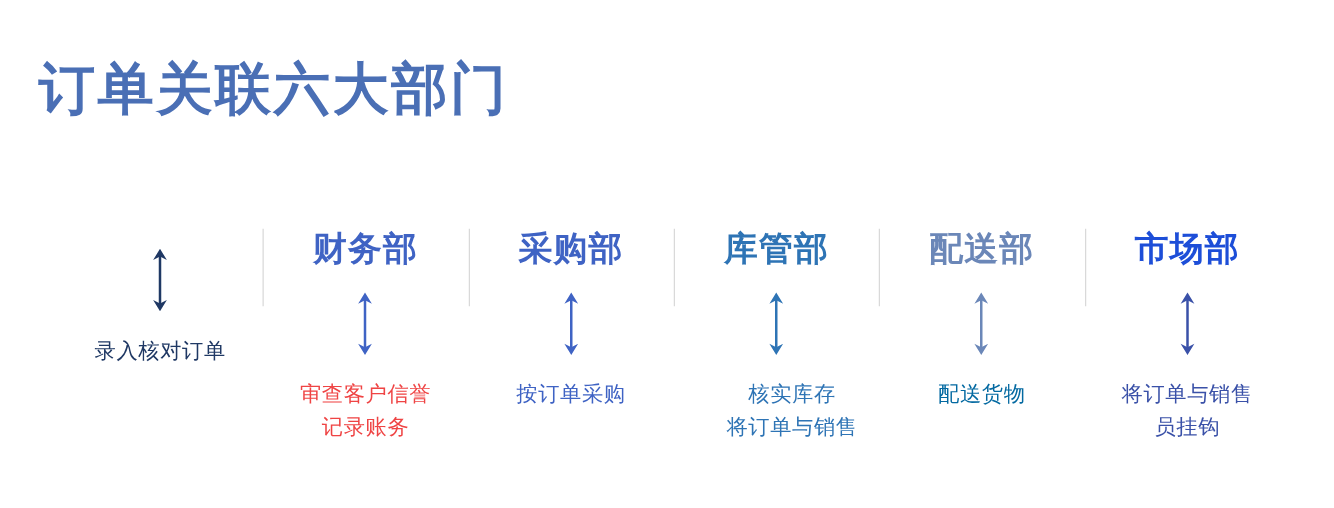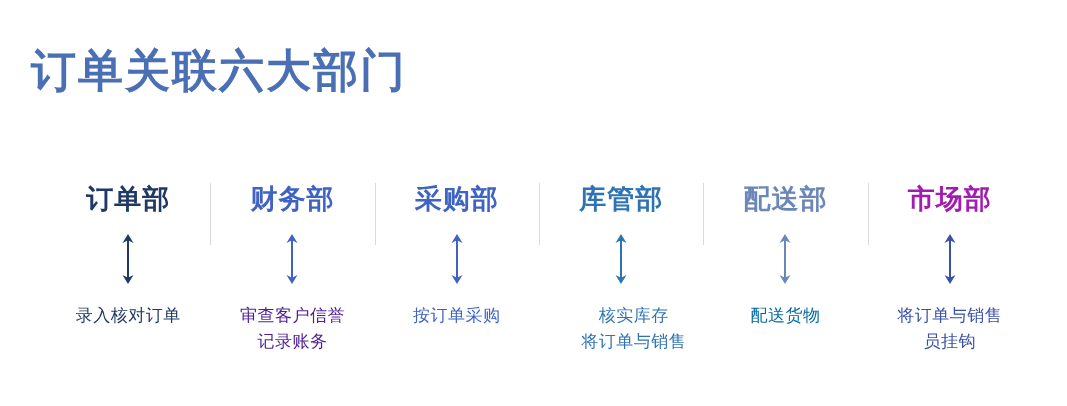--- a/index.html
+++ b/index.html
@@ -105,42 +105,41 @@
 <style>.column + .column::before{background:#d9d9d9;}</style></head>
 <body style="background: rgb(255, 255, 255);">
 
 <div id="infographic">
 
   <div class="title" style="color: rgb(74, 111, 181);">订单关联六大部门</div>
 
   <div class="columns">
 
   <div class="column">
-        <div class="dept-name" style="color: rgb(31, 56, 100);">订单部</div>
         <div class="arrow-wrap">
           <svg width="20" height="52" viewBox="0 0 20 52">
             <line x1="10" y1="4" x2="10" y2="48" stroke="#1f3864" stroke-width="2"></line>
             <path d="M10 1 L4.5 10 L10 7.2 L15.5 10 Z" fill="#1f3864"></path>
             <path d="M10 51 L4.5 42 L10 44.8 L15.5 42 Z" fill="#1f3864"></path>
           </svg>
         </div>
         <div class="desc" style="color: rgb(31, 56, 100);">
           <span class="line">录入核对订单</span>
         </div>
       </div>
       <div class="column">
         <div class="dept-name" style="color: rgb(63, 99, 196);">财务部</div>
         <div class="arrow-wrap">
           <svg width="20" height="52" viewBox="0 0 20 52">
             <line x1="10" y1="4" x2="10" y2="48" stroke="#3f63c4" stroke-width="2"></line>
             <path d="M10 1 L4.5 10 L10 7.2 L15.5 10 Z" fill="#3f63c4"></path>
             <path d="M10 51 L4.5 42 L10 44.8 L15.5 42 Z" fill="#3f63c4"></path>
           </svg>
         </div>
-        <div class="desc" style="color: #4c1d95;">
+        <div class="desc" style="color: #ef4444;">
           <span class="line">审查客户信誉</span>
           <span class="line">记录账务</span>
         </div>
       </div>
       <div class="column">
         <div class="dept-name" style="color: rgb(63, 99, 196); text-align: right;">采购部</div>
         <div class="arrow-wrap">
           <svg width="20" height="52" viewBox="0 0 20 52">
             <line x1="10" y1="4" x2="10" y2="48" stroke="#3f63c4" stroke-width="2"></line>
             <path d="M10 1 L4.5 10 L10 7.2 L15.5 10 Z" fill="#3f63c4"></path>
@@ -172,21 +171,21 @@
             <line x1="10" y1="4" x2="10" y2="48" stroke="#6b87b8" stroke-width="2"></line>
             <path d="M10 1 L4.5 10 L10 7.2 L15.5 10 Z" fill="#6b87b8"></path>
             <path d="M10 51 L4.5 42 L10 44.8 L15.5 42 Z" fill="#6b87b8"></path>
           </svg>
         </div>
         <div class="desc" style="color: #0369a1;">
           <span class="line">配送货物</span>
         </div>
       </div>
       <div class="column">
-        <div class="dept-name" style="color: #a21caf;">市场部</div>
+        <div class="dept-name" style="color: #1d4ed8;">市场部</div>
         <div class="arrow-wrap">
           <svg width="20" height="52" viewBox="0 0 20 52">
             <line x1="10" y1="4" x2="10" y2="48" stroke="#3a51a8" stroke-width="2"></line>
             <path d="M10 1 L4.5 10 L10 7.2 L15.5 10 Z" fill="#3a51a8"></path>
             <path d="M10 51 L4.5 42 L10 44.8 L15.5 42 Z" fill="#3a51a8"></path>
           </svg>
         </div>
         <div class="desc" style="color: rgb(58, 81, 168);">
           <span class="line">将订单与销售</span>
           <span class="line">员挂钩</span>

